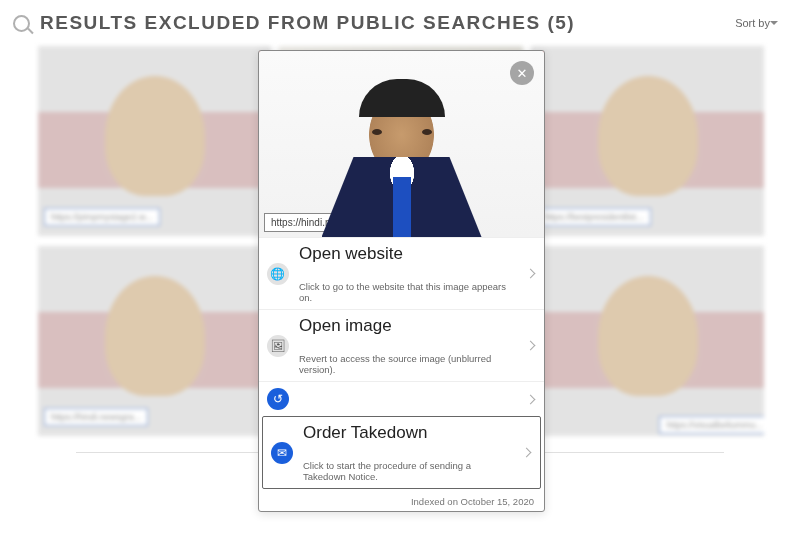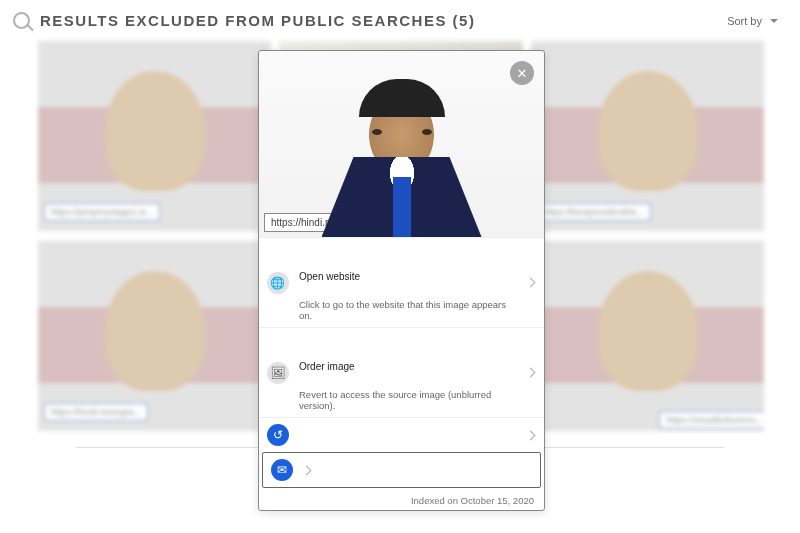--- a/index.html
+++ b/index.html
@@ -16,24 +16,24 @@
   .header-left { display: flex; align-items: center; gap: 10px; }
   .search-icon {
     width: 17px; height: 17px; border: 2px solid #b0b0b0; border-radius: 50%;
     position: relative;
   }
   .search-icon::after {
     content: ""; position: absolute; width: 7px; height: 2px; background: #b0b0b0;
     transform: rotate(45deg); right: -6px; bottom: -2px;
   }
   .page-title {
-    font-size: 15px; font-weight: 700; letter-spacing: 1.5px; color: #585858;
+    font-size: 19px; font-weight: 700; letter-spacing: 1.5px; color: #585858;
     text-transform: uppercase;
   }
-  .sort-by { display: flex; align-items: center; gap: 8px; font-size: 11px; color: #666; cursor: pointer; }
+  .sort-by { display: flex; align-items: center; gap: 0; font-size: 11px; color: #666; cursor: pointer; }
   .sort-caret {
     width: 0; height: 0; border-left: 4px solid transparent; border-right: 4px solid transparent;
     border-top: 4px solid #888;
   }
   
   .grid-wrap { padding: 0 38px; position: relative; }
   .grid-row { display: flex; gap: 8px; margin-bottom: 10px; }
   .card {
     background: #d2d2d2; height: 190px; flex: 1; position: relative;
     filter: blur(2.2px); opacity: 0.6; overflow: hidden;
@@ -96,21 +96,21 @@
   }
   .action.highlight { border: 1.2px solid #666; margin: 0 3px 3px; border-radius: 2px; }
   .action .ico {
     width: 22px; height: 22px; border-radius: 50%;
     display: flex; align-items: center; justify-content: center;
     flex-shrink: 0; font-size: 12px;
   }
   .ico.gray { background: #e2e2e2; color: #555; }
   .ico.blue { background: #1a5fdc; color: #fff; }
   .action .txt { flex: 1; }
-  .action .ttl { font-size: 10px; color: #222; font-weight: 500; margin-top: 27px; }
+  .action .ttl { font-size: 17px; color: #222; font-weight: 500; }
   .action .desc { font-size: 9.5px; color: #666; margin-top: 17px; }
   .action .chev {
     width: 7px; height: 7px; border-top: 1.5px solid #aaa; border-right: 1.5px solid #aaa;
     transform: rotate(45deg); flex-shrink: 0;
   }
   .indexed { font-size: 9.5px; color: #777; text-align: right; padding: 4px 10px; }
 </style>
 </head>
 <body>
 
@@ -178,30 +178,34 @@
       <div class="ico gray">🌐</div>
       <div class="txt">
         <div class="ttl">Open website</div>
         <div class="desc">Click to go to the website that this image appears on.</div>
       </div>
       <div class="chev"></div>
     </div>
     <div class="action">
       <div class="ico gray">🖼</div>
       <div class="txt">
-        <div class="ttl">Order image</div>
+        <div class="ttl">Open image</div>
         <div class="desc">Revert to access the source image (unblurred version).</div>
       </div>
       <div class="chev"></div>
     </div>
     <div class="action">
       <div class="ico blue">↺</div>
       <div class="txt">
       </div>
       <div class="chev"></div>
     </div>
     <div class="action highlight">
       <div class="ico blue">✉</div>
+      <div class="txt">
+        <div class="ttl">Order Takedown</div>
+        <div class="desc">Click to start the procedure of sending a Takedown Notice.</div>
+      </div>
       <div class="chev"></div>
     </div>
   </div>
   <div class="indexed">Indexed on October 15, 2020</div>
 </div>
 
 </body></html>

